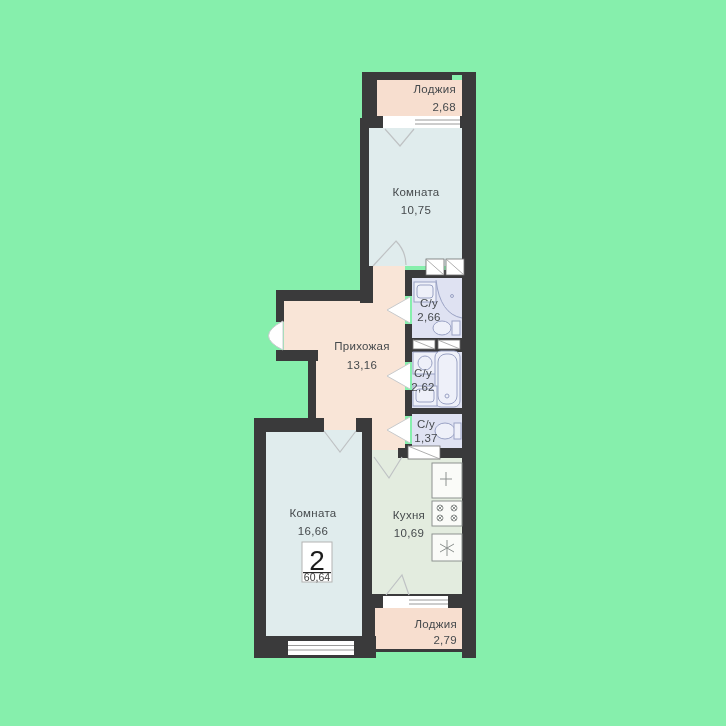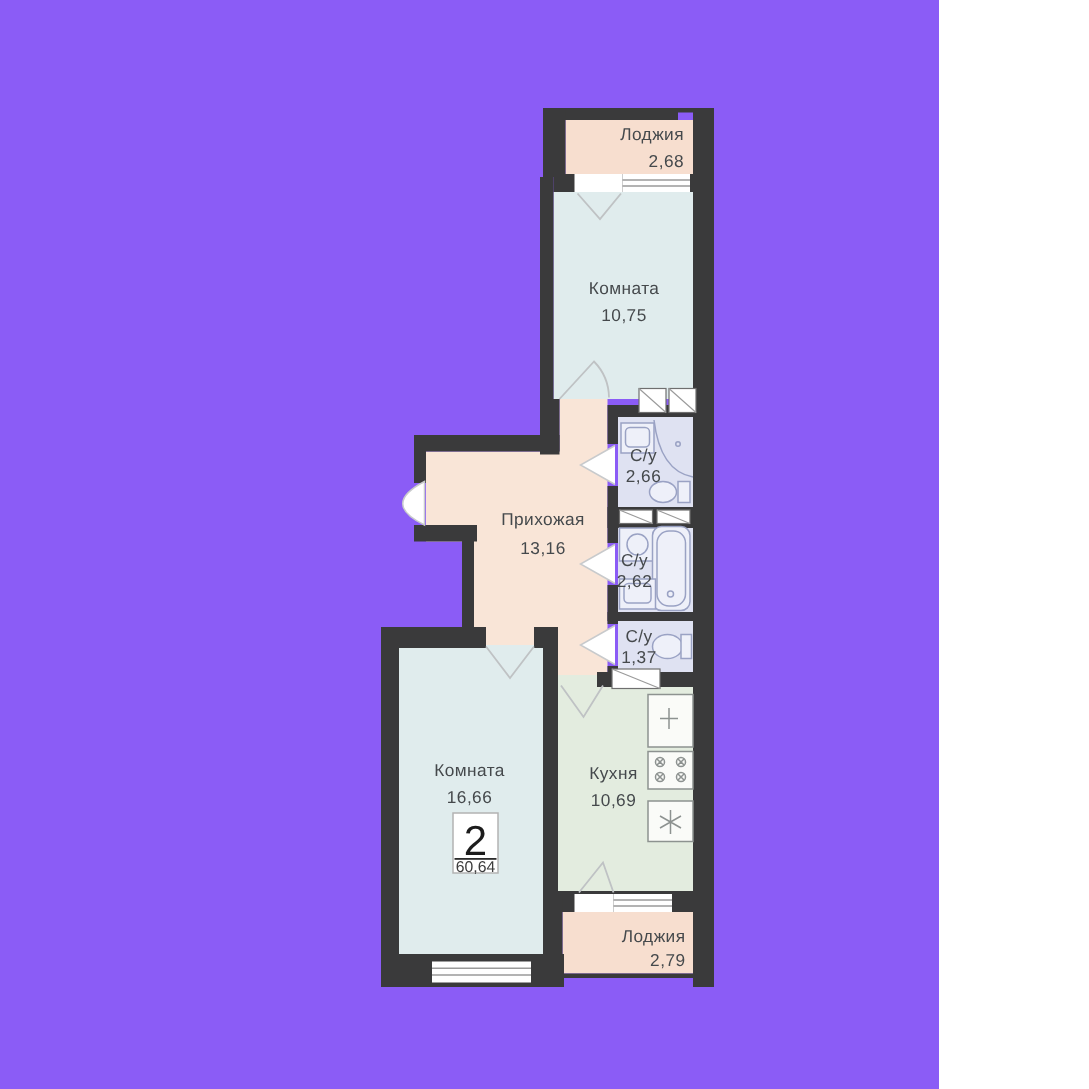--- a/index.html
+++ b/index.html
@@ -1,16 +1,16 @@
 <!DOCTYPE html>
 <html><head>
 <meta charset="utf-8">
 <style>
   html,body{margin:0;padding:0;background:#ffffff;}
-  #canvas{position:relative;width:626px;height:726px;background:#8b5cf6;overflow:hidden;
+  #canvas{position:relative;width:726px;height:726px;background:#86efac;overflow:hidden;
           font-family:"Liberation Sans", sans-serif;}
   svg{position:absolute;left:0;top:0;}
   svg text{font-family:"Liberation Sans", sans-serif;fill:#45494c;font-size:11.5px;letter-spacing:.3px;}
   .wall{fill:#3a3a3b;}
   .white{fill:#ffffff;}
   .winline{stroke:#9a9a9a;stroke-width:1;fill:none;}
   .cab{fill:#ffffff;stroke:#6f6f6f;stroke-width:.8;}
   .cabdiag{stroke:#9a9a9a;stroke-width:.8;fill:none;}
   .fix{fill:#eef0f9;stroke:#9aa2c4;stroke-width:1;}
   .fixline{fill:none;stroke:#9aa2c4;stroke-width:1;}

